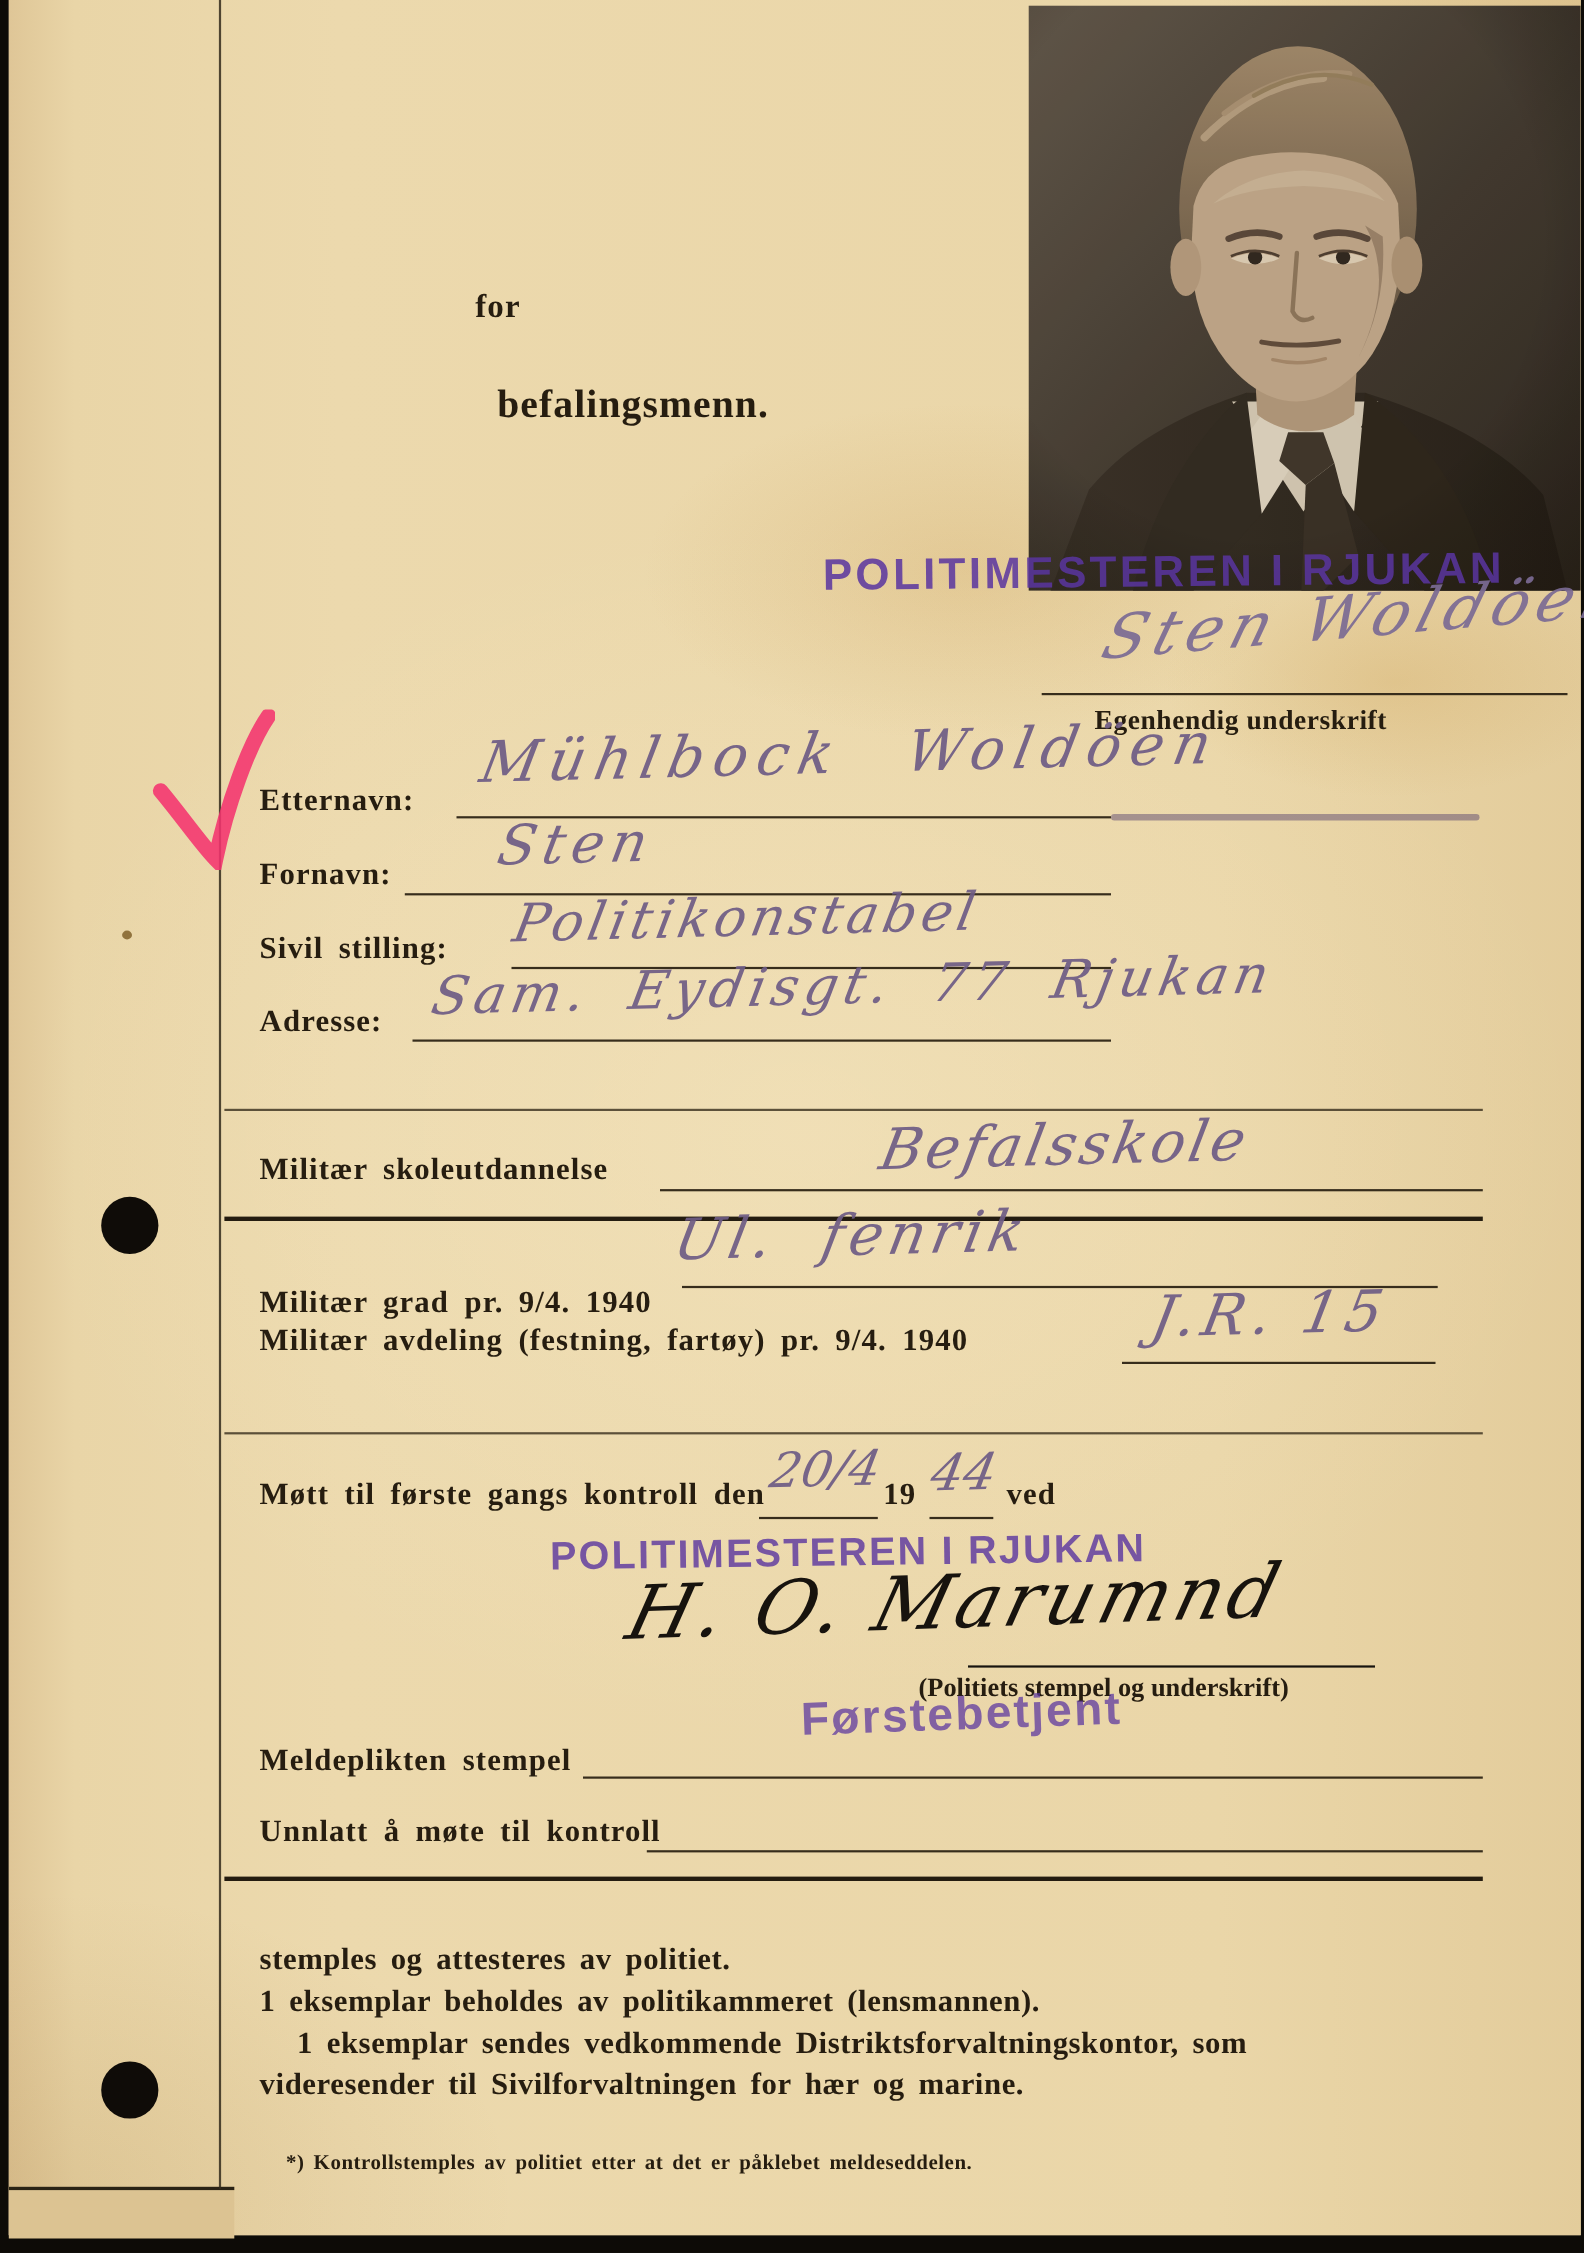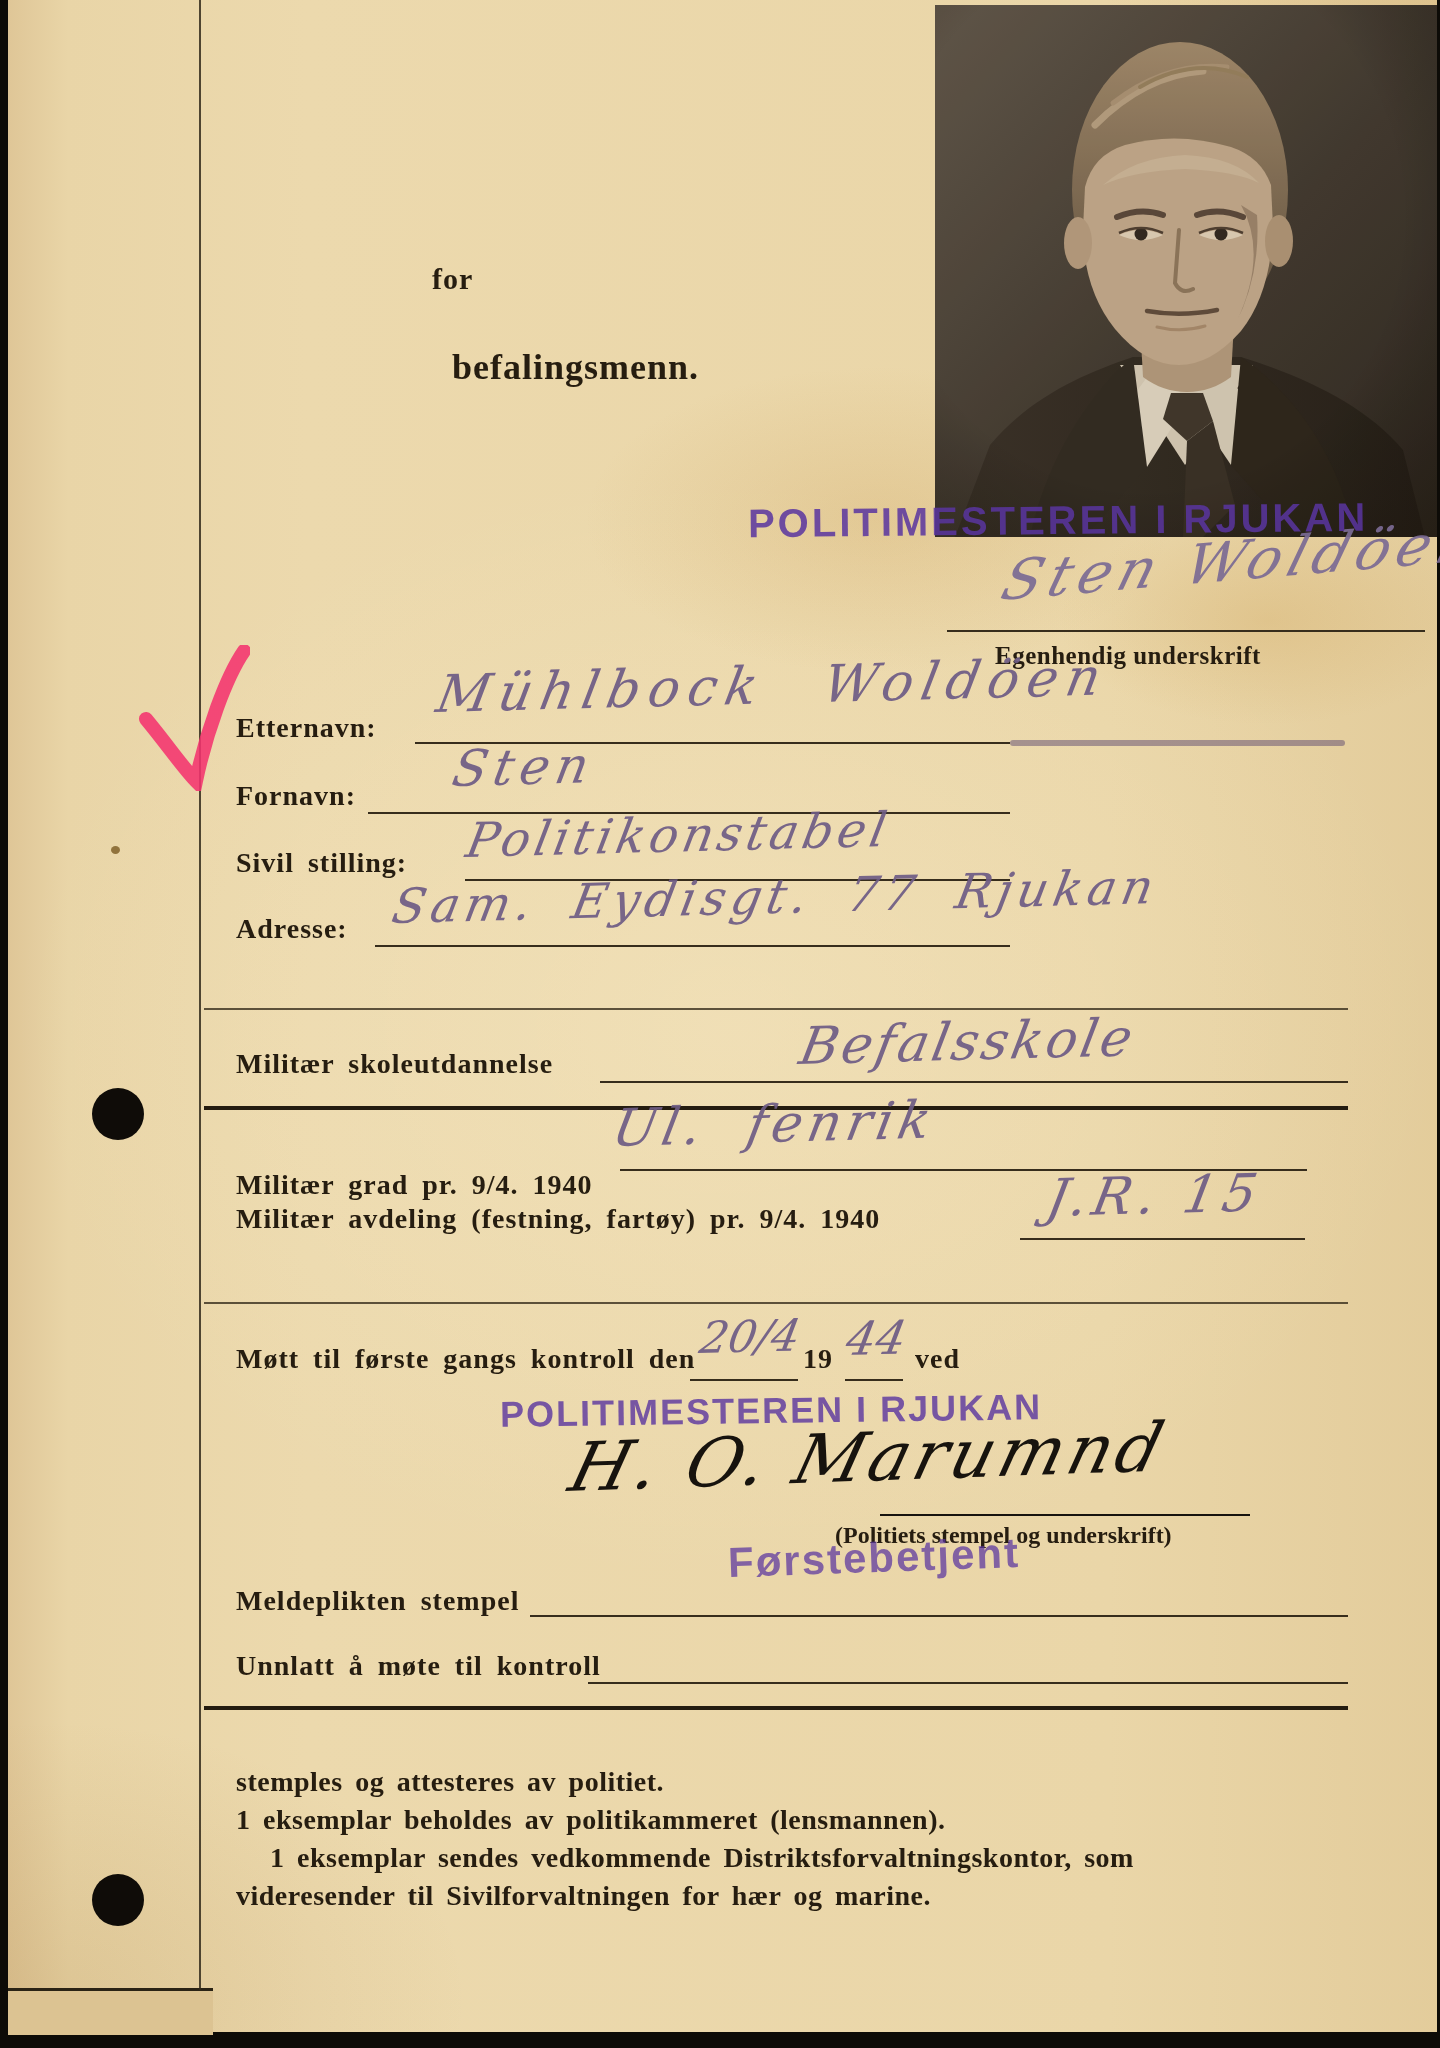--- a/index.html
+++ b/index.html
@@ -203,13 +203,14 @@
   <div class="print t-label" style="left:236px;top:1650px;">Unnlatt å møte til kontroll</div>
   <div class="fline" style="left:588px;top:1682px;width:760px;"></div>
 
   <div class="fline thick" style="left:204px;top:1706px;width:1144px;"></div>
 
   <div class="print t-para" style="left:236px;top:1766px;">stemples og attesteres av politiet.</div>
   <div class="print t-para" style="left:236px;top:1804px;">1 eksemplar beholdes av politikammeret (lensmannen).</div>
   <div class="print t-para" style="left:236px;top:1842px;margin-left:34px;">1 eksemplar sendes vedkommende Distriktsforvaltningskontor, som</div>
   <div class="print t-para" style="left:236px;top:1880px;">videresender til Sivilforvaltningen for hær og marine.</div>
 
+  <div class="print t-foot" style="left:260px;top:1956px;">*) Kontrollstemples av politiet etter at det er påklebet meldeseddelen.</div>
 </div>
 
 </body></html>

